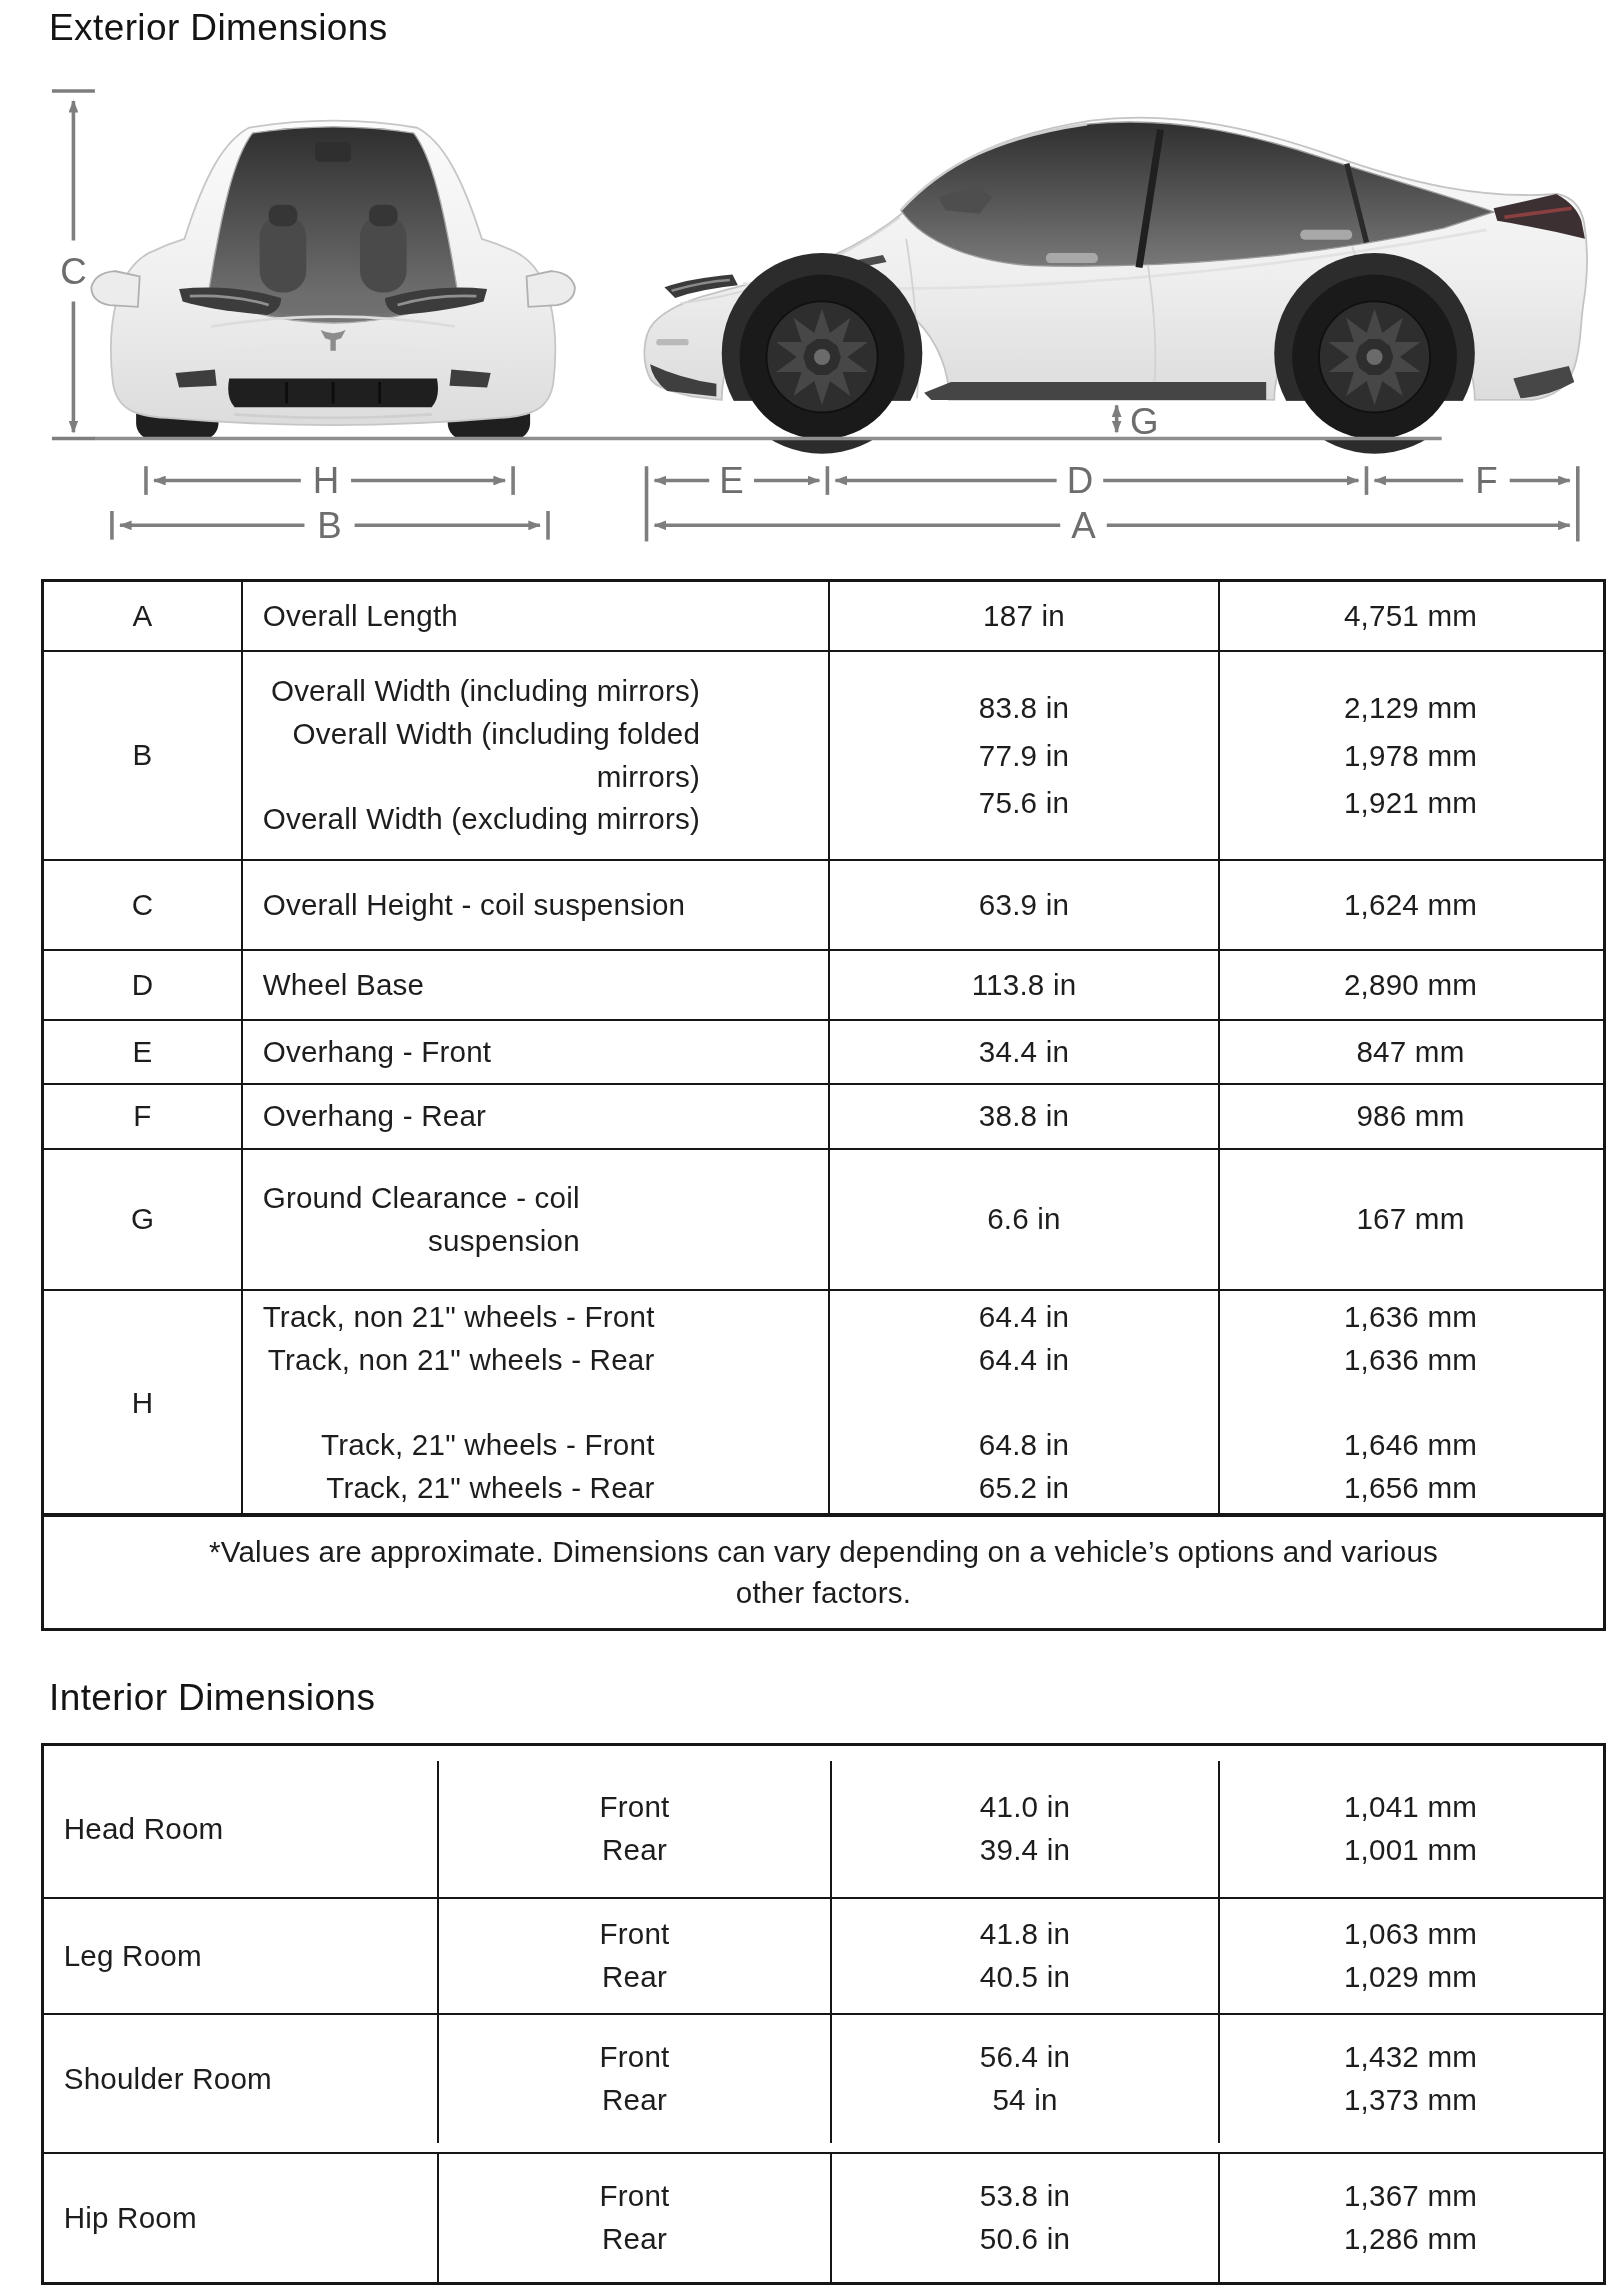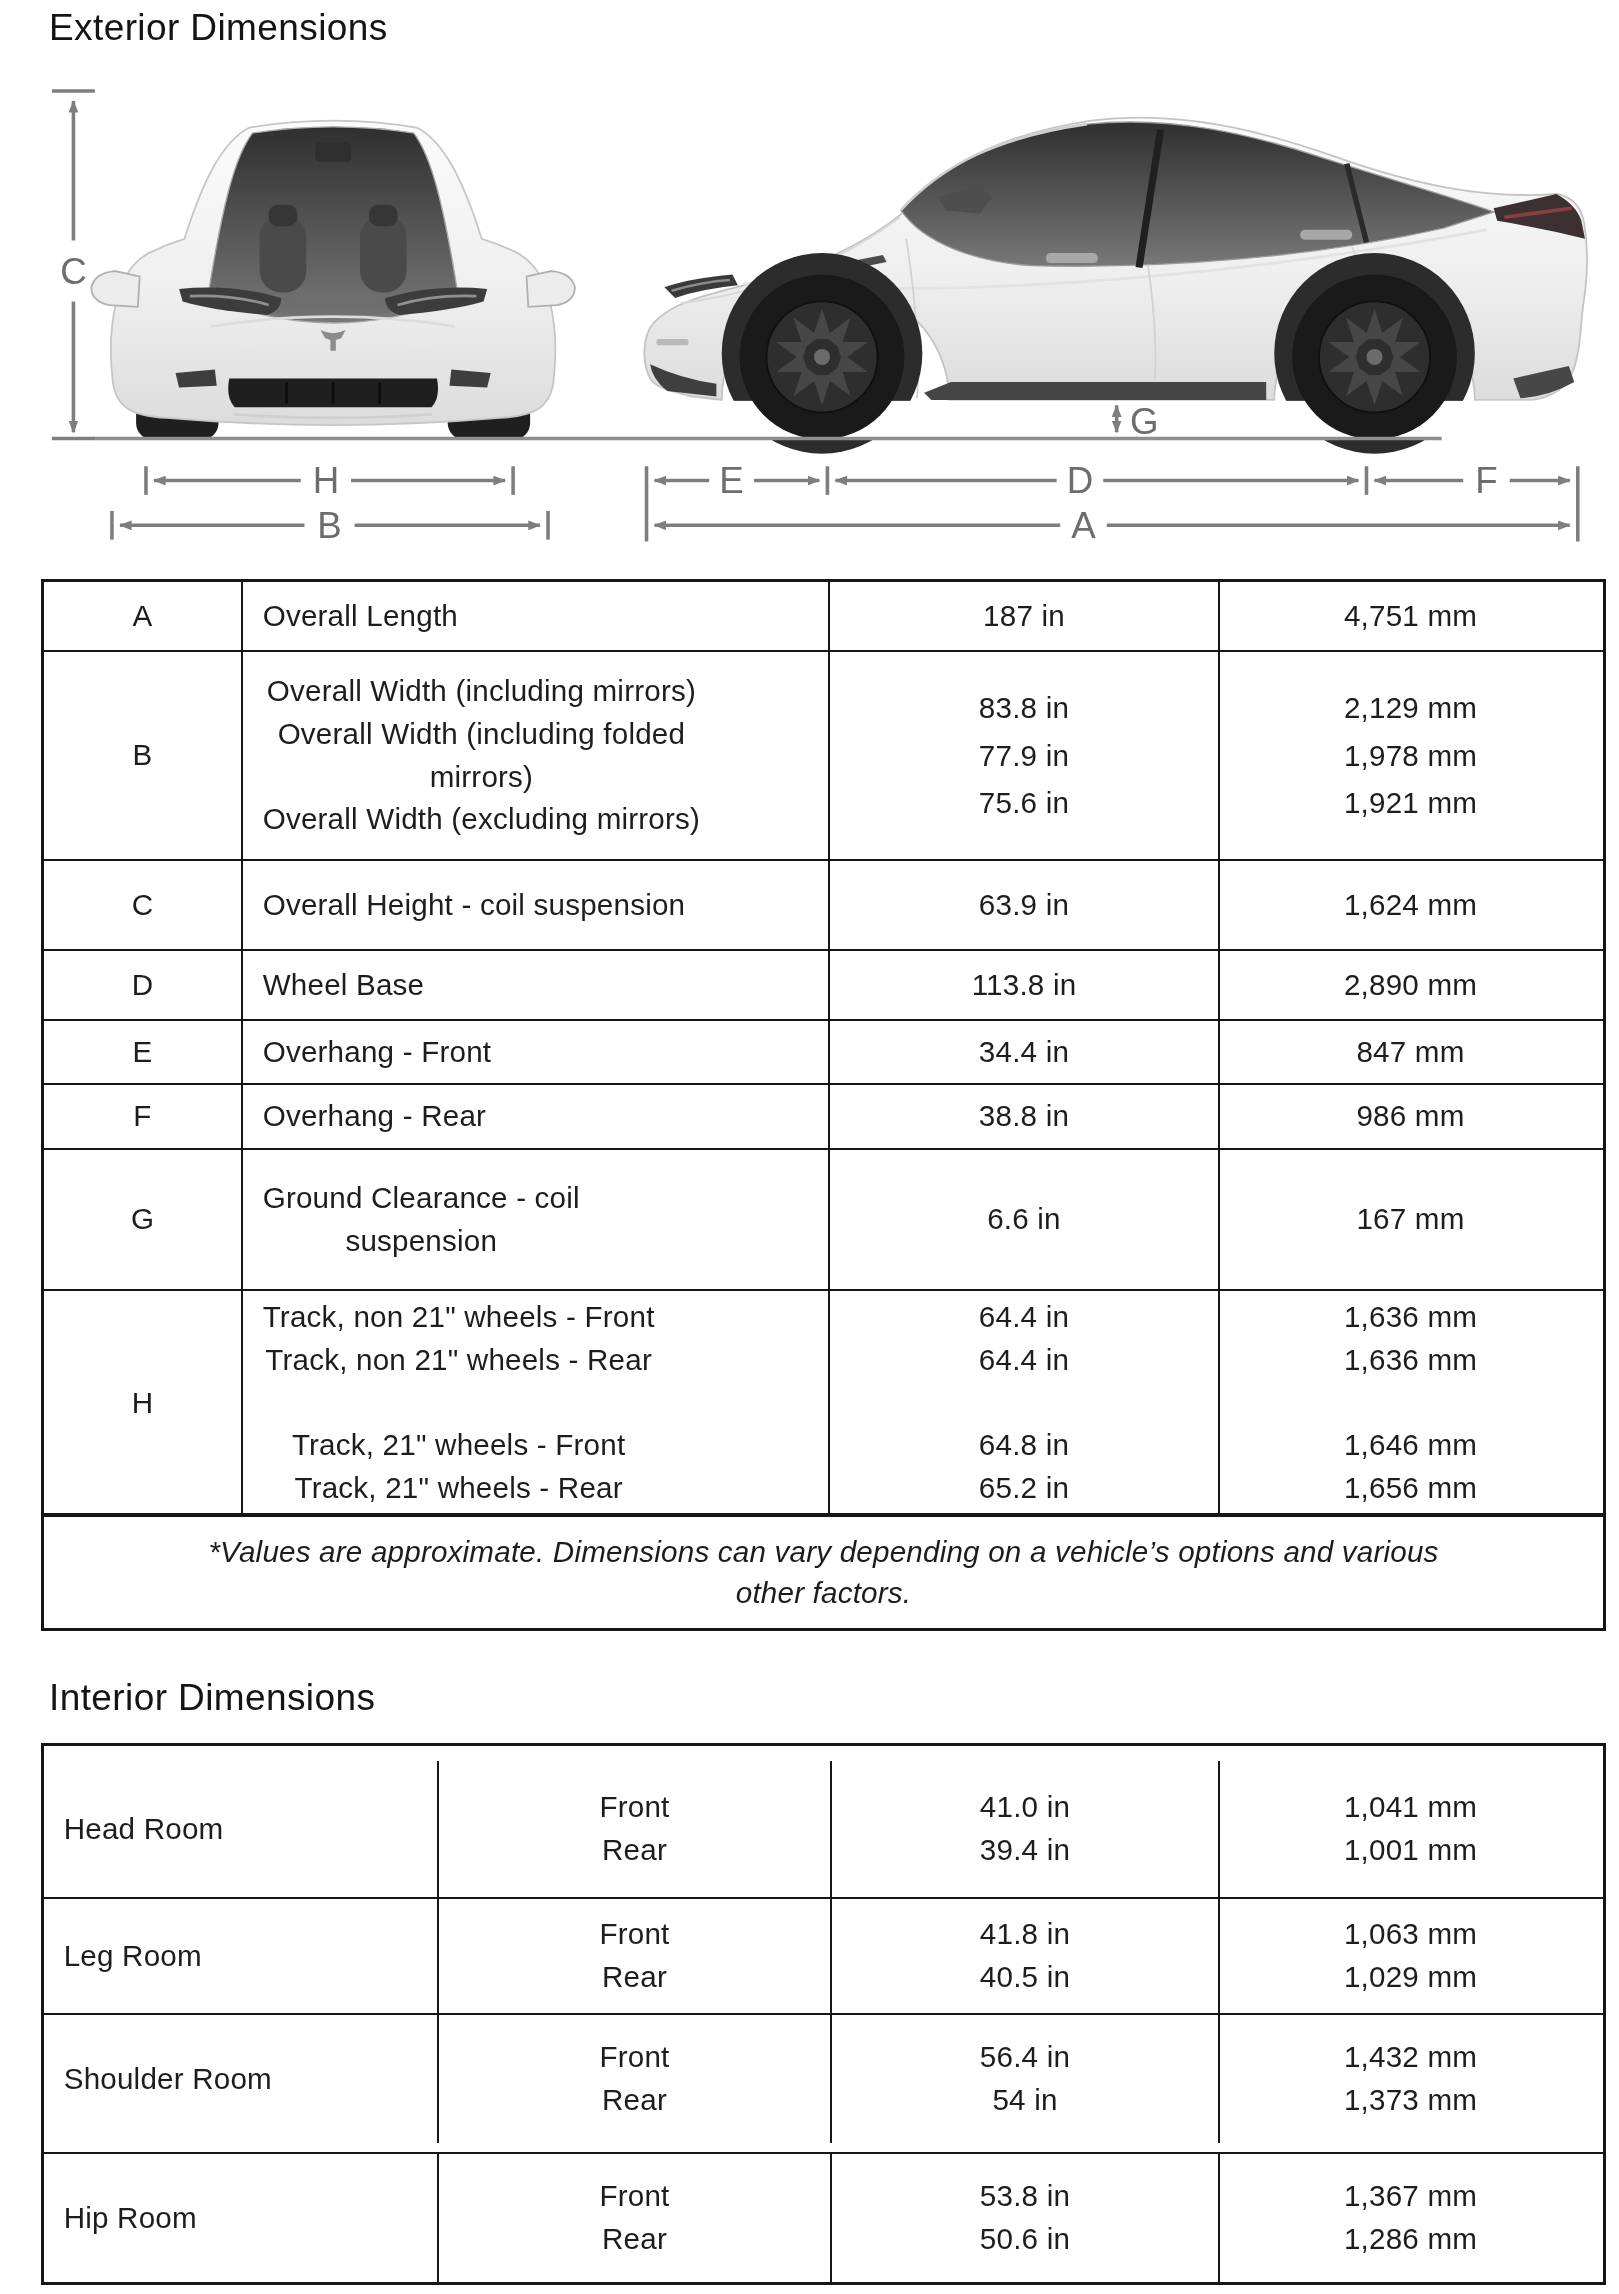--- a/index.html
+++ b/index.html
@@ -26,27 +26,27 @@
   .row:first-child{border-top:none;}
   .ext-row{grid-template-columns:197px 587px 390px 383px;}
   .int-row{grid-template-columns:393px 393px 388px 383px;}
   .cell{
     display:flex;align-items:center;justify-content:center;
     text-align:center;border-left:2.7px solid #161616;box-sizing:border-box;
     font-size:29.6px;line-height:1.44;letter-spacing:0.2px;white-space:pre-line;
     padding:5.4px 7.2px;color:#1d1d1d;
   }
   .cell:first-child{border-left:none;}
-  .cell.lbl{justify-content:flex-start;text-align:center;padding-left:19.7px;padding-right:23px;}
+  .cell.lbl{justify-content:flex-start;text-align:right;padding-left:19.7px;padding-right:23px;}
   .cell.sp{line-height:1.62;}
   .footnote-row{display:block;border-top:4.5px solid #161616;}
   .footnote-cell{
     height:100%;display:flex;align-items:center;justify-content:center;
     text-align:center;font-size:29.6px;line-height:1.36;letter-spacing:0.2px;
-    white-space:pre-line;box-sizing:border-box;padding:9px 36px;font-style:italic;
+    white-space:pre-line;box-sizing:border-box;padding:9px 36px;
   }
 </style>
 </head>
 <body>
 
 <div class="sec-title" id="exterior-title">Exterior Dimensions</div>
 
 <svg id="diagram" viewBox="0 0 1808 560" xmlns="http://www.w3.org/2000/svg">
   <defs>
     <marker id="arw" markerWidth="15" markerHeight="11" refX="13" refY="5.5" orient="auto-start-reverse" markerUnits="userSpaceOnUse">

